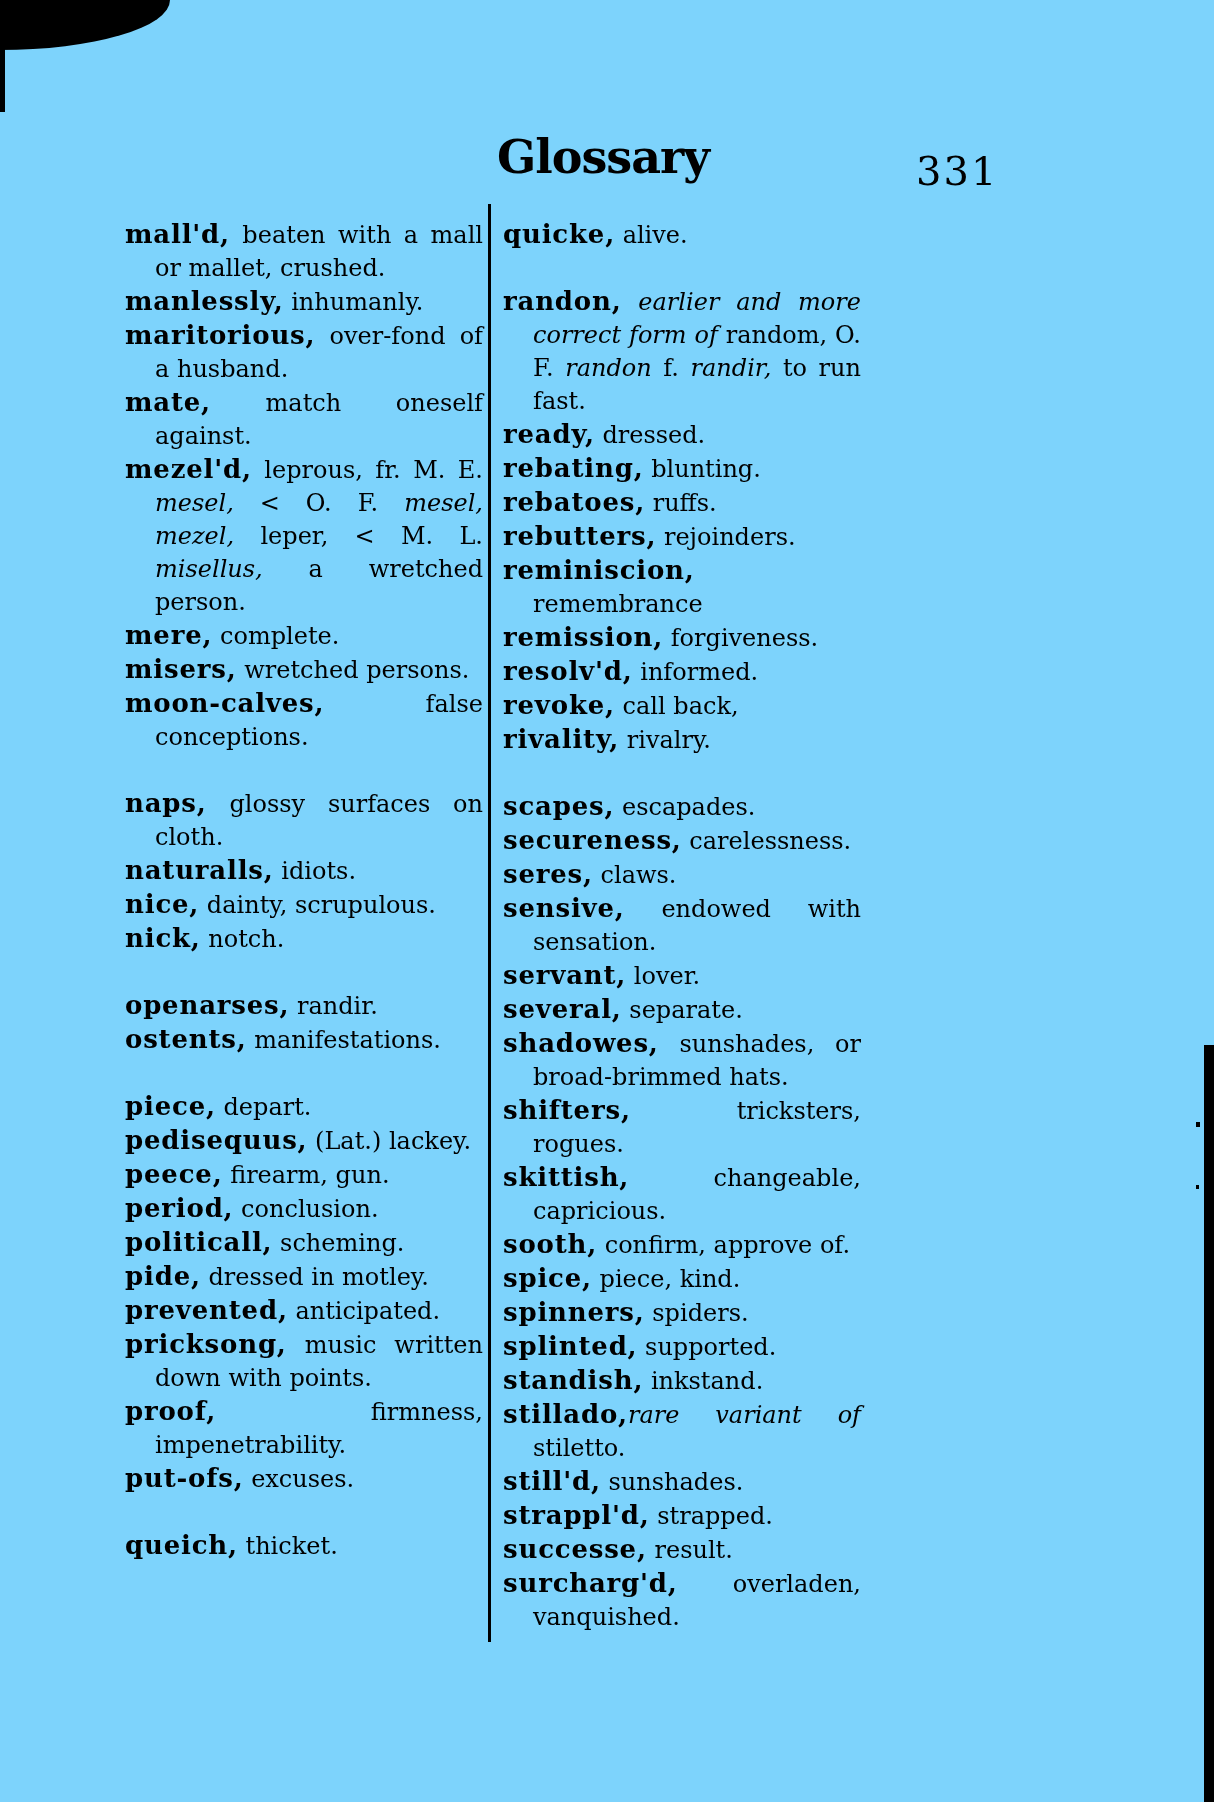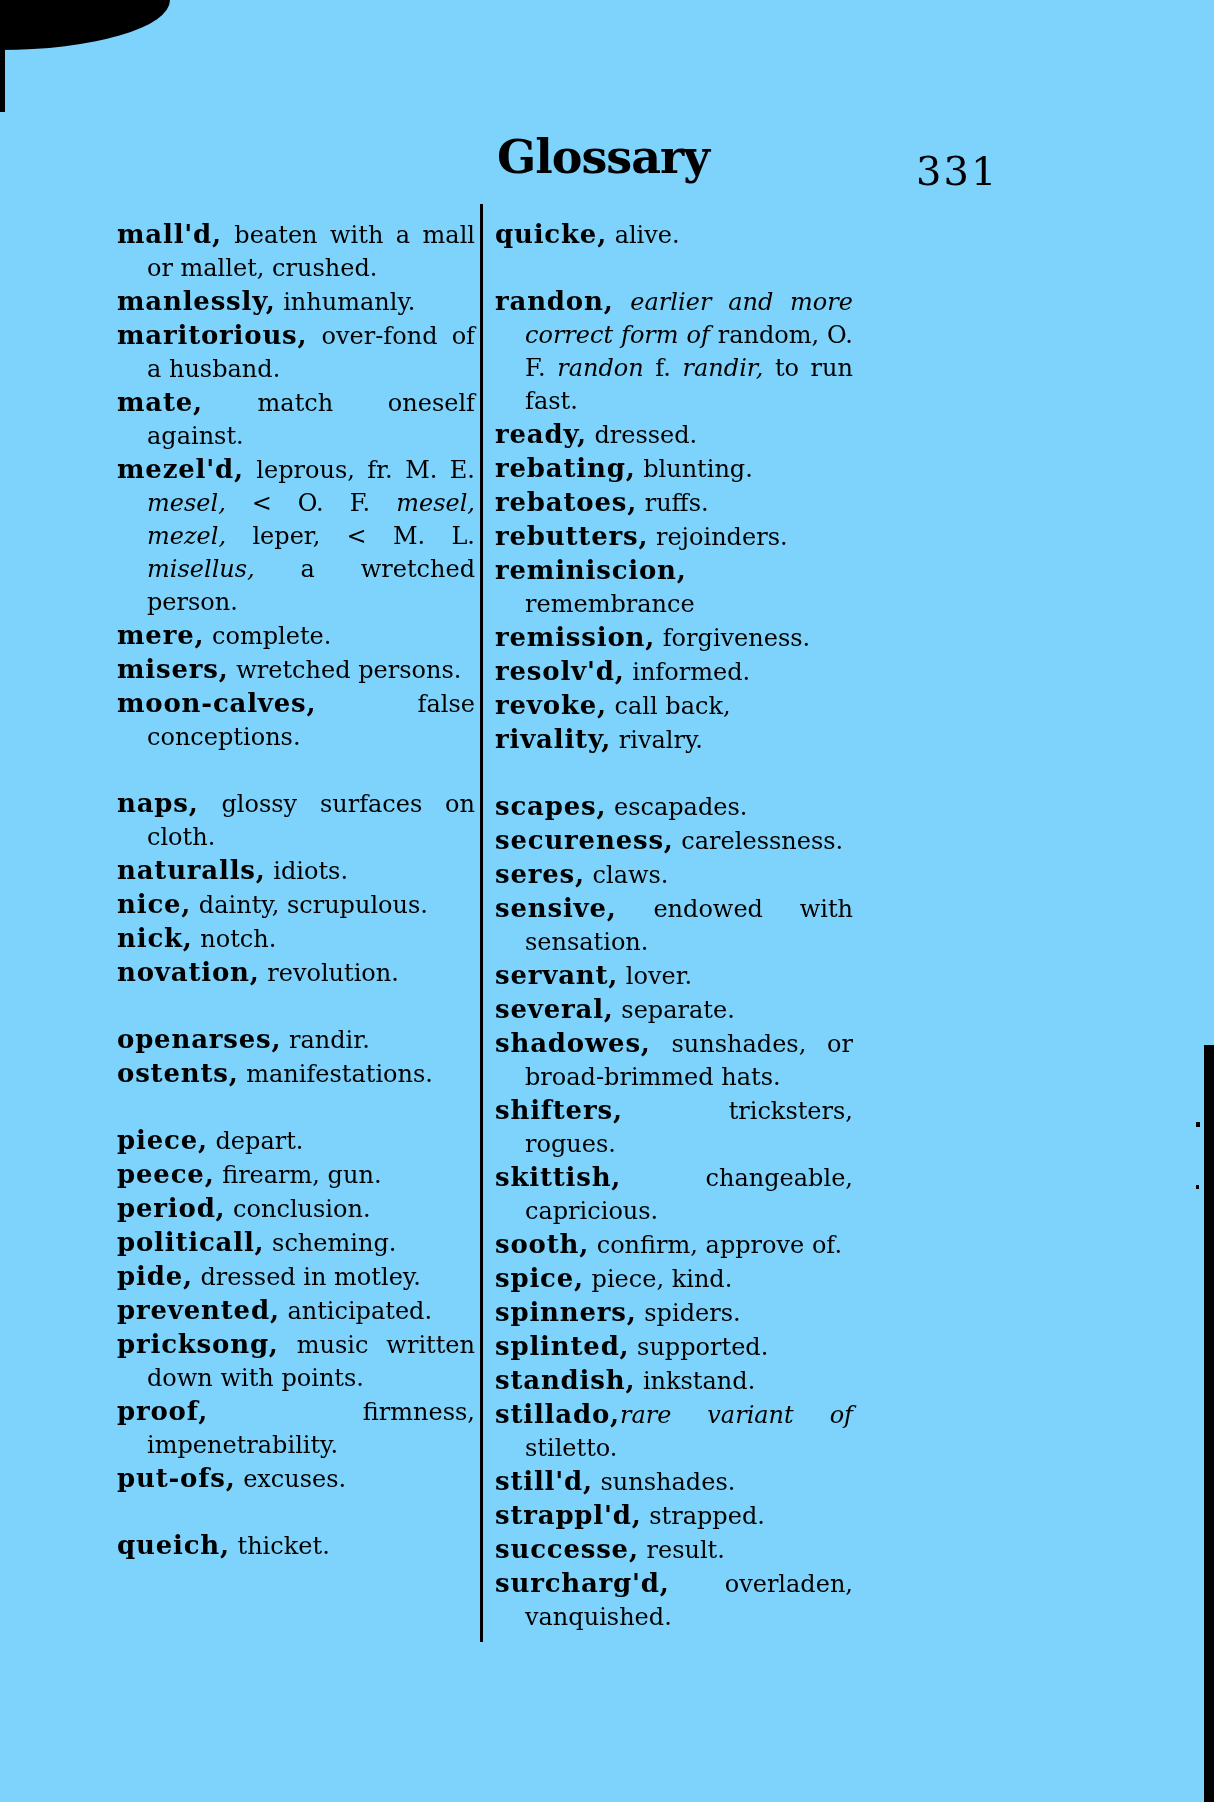--- a/index.html
+++ b/index.html
@@ -35,21 +35,21 @@
     font-size:46px;font-weight:bold;letter-spacing:-1px;
     font-family:"DejaVu Serif", serif;
   }
   .pageno{
     position:absolute;left:916px;top:148px;
     font-size:40px;letter-spacing:2px;
   }
 
   
   .columns{
-    position:absolute;left:117px;top:218px;width:736px;
+    position:absolute;left:125px;top:218px;width:736px;
     display:flex;align-items:stretch;justify-content:center;
   }
   .col{
     font-size:24px;line-height:33px;text-align:justify;
   }
   .col-left{width:358px;}
   .col-right{flex:1;}
   .rule{
     width:3px;background:#000;
     margin-left:5px;margin-right:12px;
@@ -87,28 +87,28 @@
           <div class="entry"><span class="term">mezel'd,</span><span class="def"><span> leprous, fr. M. E. </span><i>mesel,</i><span> &lt; O. F. </span><i>mesel, mezel,</i><span> leper, &lt; M. L. </span><i>misellus,</i><span> a wretched person.</span></span></div>
           <div class="entry"><span class="term">mere,</span><span class="def"><span> complete.</span></span></div>
           <div class="entry"><span class="term">misers,</span><span class="def"><span> wretched persons.</span></span></div>
           <div class="entry"><span class="term">moon-calves,</span><span class="def"><span> false conceptions.</span></span></div>
         </div>
         <div class="group">
           <div class="entry"><span class="term">naps,</span><span class="def"><span> glossy surfaces on cloth.</span></span></div>
           <div class="entry"><span class="term">naturalls,</span><span class="def"><span> idiots.</span></span></div>
           <div class="entry"><span class="term">nice,</span><span class="def"><span> dainty, scrupulous.</span></span></div>
           <div class="entry"><span class="term">nick,</span><span class="def"><span> notch.</span></span></div>
-          <div class="entry"><span class="term">novation,</span><span class="def"><span> revolution.</span></span></div>
         </div>
         <div class="group">
           <div class="entry"><span class="term">openarses,</span><span class="def"><span> randir.</span></span></div>
           <div class="entry"><span class="term">ostents,</span><span class="def"><span> manifestations.</span></span></div>
         </div>
         <div class="group">
           <div class="entry"><span class="term">piece,</span><span class="def"><span> depart.</span></span></div>
+          <div class="entry"><span class="term">pedisequus,</span><span class="def"><span> (Lat.) lackey.</span></span></div>
           <div class="entry"><span class="term">peece,</span><span class="def"><span> firearm, gun.</span></span></div>
           <div class="entry"><span class="term">period,</span><span class="def"><span> conclusion.</span></span></div>
           <div class="entry"><span class="term">politicall,</span><span class="def"><span> scheming.</span></span></div>
           <div class="entry"><span class="term">pide,</span><span class="def"><span> dressed in motley.</span></span></div>
           <div class="entry"><span class="term">prevented,</span><span class="def"><span> anticipated.</span></span></div>
           <div class="entry"><span class="term">pricksong,</span><span class="def"><span> music written down with points.</span></span></div>
           <div class="entry"><span class="term">proof,</span><span class="def"><span> firmness, impenetrability.</span></span></div>
           <div class="entry"><span class="term">put-ofs,</span><span class="def"><span> excuses.</span></span></div>
         </div>
         <div class="group">

